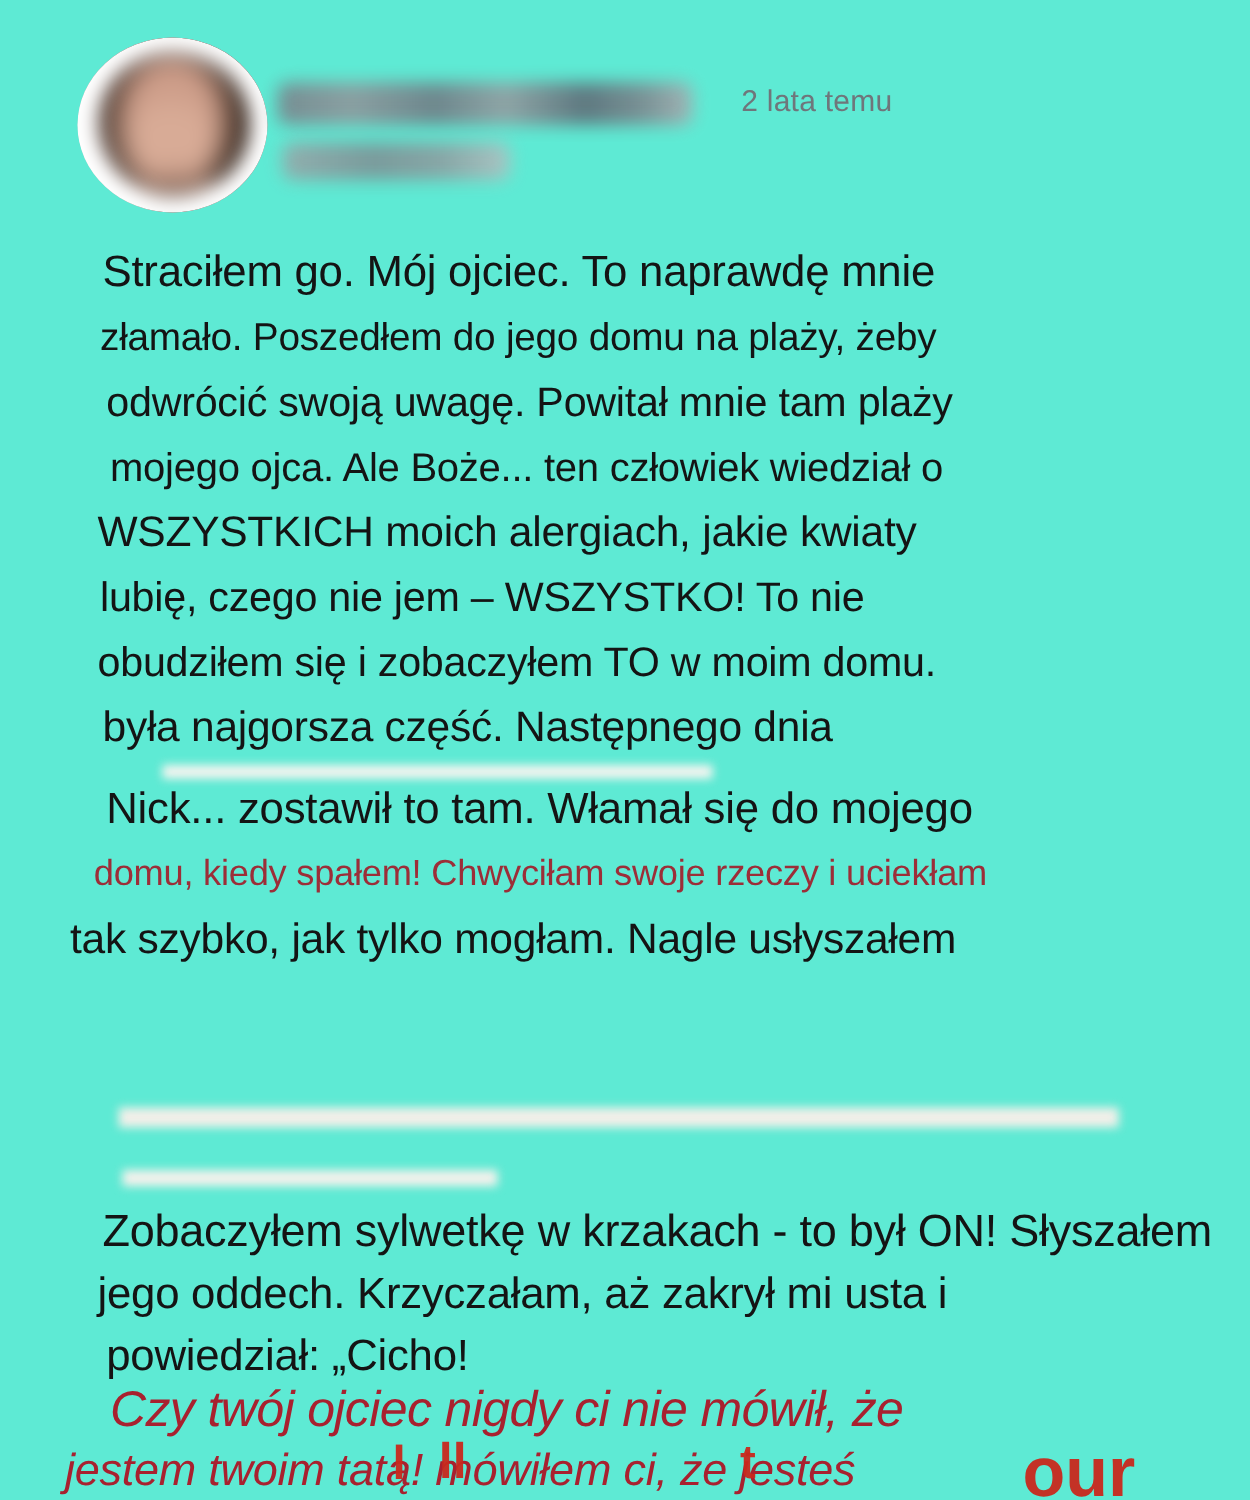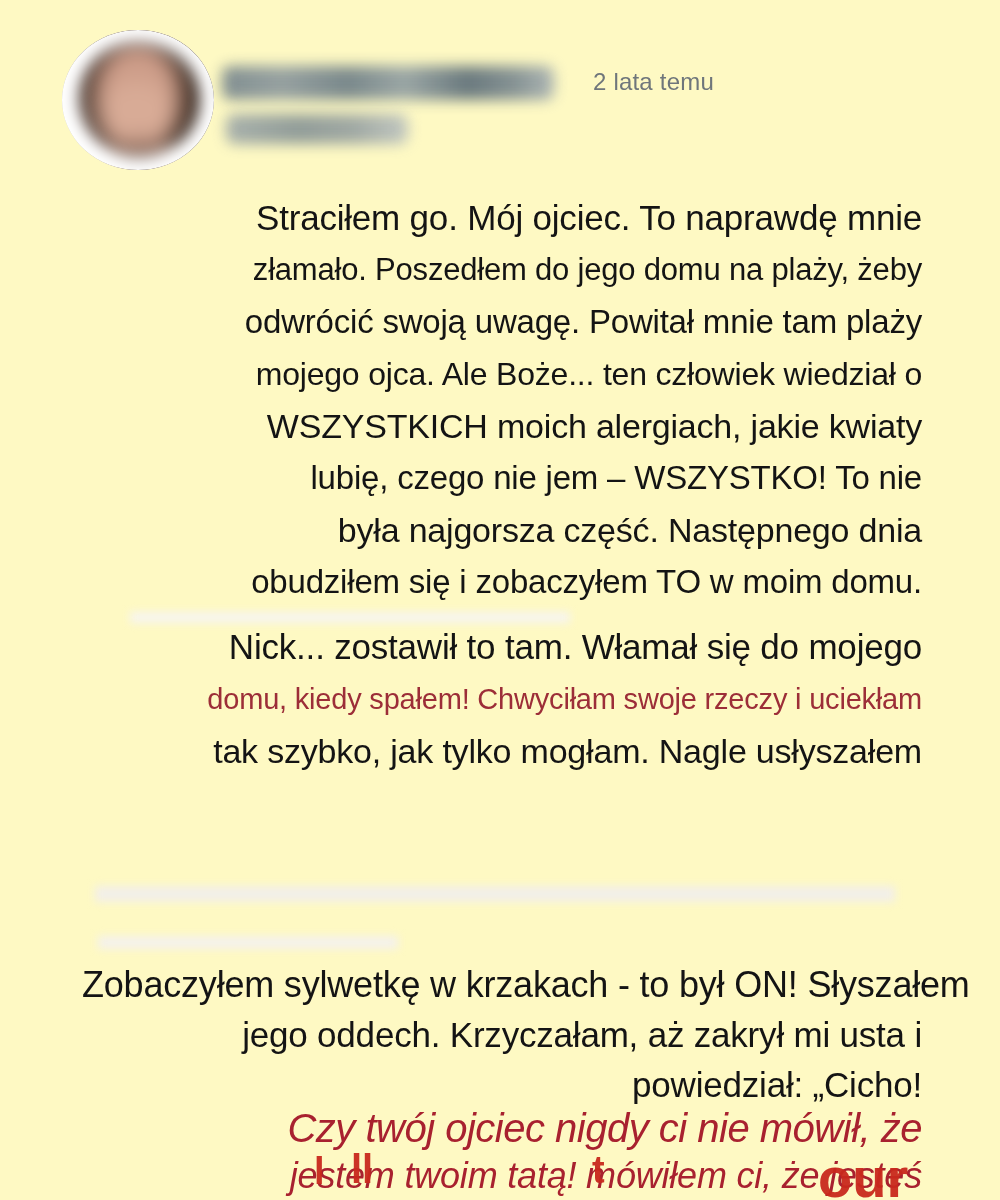--- a/index.html
+++ b/index.html
@@ -1,17 +1,17 @@
 <!DOCTYPE html>
 <html><head>
 <meta charset="utf-8">
 <style>
   html,body{margin:0;padding:0;background:#fff;}
   .page{
-    position:relative;width:1000px;height:1200px;overflow:hidden;background:#fef9c3;
+    position:relative;width:1000px;height:1200px;overflow:hidden;background:#5eead4;
     font-family:"Liberation Sans","DejaVu Sans",sans-serif;
   }
   
   .avatar{
     position:absolute;left:62px;top:30px;width:152px;height:140px;border-radius:50%;
     overflow:hidden;background:#fdfdfd;
   }
   .avatar-blur{position:absolute;inset:-16px;filter:blur(11px);}
   .av-hair{position:absolute;left:14%;top:0;width:76%;height:92%;background:#47352c;border-radius:50%;}
   .av-hair2{position:absolute;left:56%;top:8%;width:36%;height:78%;background:#37281f;border-radius:50%;}
@@ -29,21 +29,21 @@
     left:226px;top:114px;width:182px;height:30px;opacity:.85;
     background:linear-gradient(90deg,#9aa5a8 0%,#7f8d92 40%,#8f9a9e 70%,#b7bfc1 100%);
   }
   .timestamp{position:absolute;left:593px;top:68px;font-size:24px;letter-spacing:.2px;}
   
   .ghost{position:absolute;filter:blur(4px);}
   .g1{left:95px;top:886px;width:800px;height:16px;background:#f2efe9;}
   .g2{left:98px;top:936px;width:300px;height:13px;background:#f4f1ec;}
   .g3{left:130px;top:612px;width:440px;height:11px;background:#f6f4f0;}
   
-  .para{position:absolute;left:0;width:922px;text-align:right;}
+  .para{position:absolute;left:0;width:922px;}
   .p1{top:192px;}
   .p2{top:621px;}
   .p3{top:960px;}
   .p4{top:1104px;}
   .p1 .line,.p2 .line{line-height:52px;}
   .p3 .line{line-height:50px;}
   .p4 .line{line-height:48px;font-style:italic;}
   .line{white-space:nowrap;letter-spacing:-0.2px;}
   
   .artifact{
@@ -77,27 +77,27 @@
   <div class="ghost g2"></div>
   <div class="ghost g3"></div>
 
   <div class="para p1">
       <div class="line" style="font-size: 35px; margin-left: 82px; color: rgb(20, 20, 20);">Straciłem go. Mój ojciec. To naprawdę mnie</div>
       <div class="line" style="font-size: 31px; margin-left: 80px; color: rgb(20, 20, 20);">złamało. Poszedłem do jego domu na plaży, żeby</div>
       <div class="line" style="font-size: 33px; margin-left: 85px; color: rgb(20, 20, 20);">odwrócić swoją uwagę. Powitał mnie tam plaży</div>
       <div class="line" style="font-size: 32px; margin-left: 88px; color: rgb(20, 20, 20);">mojego ojca. Ale Boże... ten człowiek wiedział o</div>
       <div class="line" style="font-size: 34px; margin-left: 78px; color: rgb(20, 20, 20);">WSZYSTKICH moich alergiach, jakie kwiaty</div>
       <div class="line" style="font-size: 33px; margin-left: 80px; color: rgb(20, 20, 20);">lubię, czego nie jem – WSZYSTKO! To nie</div>
+      <div class="line" style="font-size: 33px; margin-left: 78px; color: rgb(20, 20, 20);">obudziłem się i zobaczyłem TO w moim domu.</div>
       <div class="line" style="font-size: 34px; margin-left: 82px; color: rgb(20, 20, 20);">była najgorsza część. Następnego dnia</div>
-      <div class="line" style="font-size: 33px; margin-left: 78px; color: rgb(20, 20, 20);">obudziłem się i zobaczyłem TO w moim domu.</div>
     </div>
   <div class="para p2">
       <div class="line" style="font-size: 35px; margin-left: 85px; color: rgb(20, 20, 20);">Nick... zostawił to tam. Włamał się do mojego</div>
       <div class="line" style="font-size: 29px; margin-left: 75px; color: rgb(156, 46, 56);">domu, kiedy spałem! Chwyciłam swoje rzeczy i uciekłam</div>
-      <div class="line" style="font-size: 34px; margin-left: 32px; color: rgb(20, 20, 20);">tak szybko, jak tylko mogłam. Nagle usłyszałem</div>
+      <div class="line" style="font-size: 34px; margin-left: 56px; color: rgb(20, 20, 20);">tak szybko, jak tylko mogłam. Nagle usłyszałem</div>
     </div>
   <div class="para p3">
       <div class="line" style="font-size: 36px; margin-left: 82px; color: rgb(20, 20, 20);">Zobaczyłem sylwetkę w krzakach - to był ON! Słyszałem</div>
       <div class="line" style="font-size: 35px; margin-left: 78px; color: rgb(20, 20, 20);">jego oddech. Krzyczałam, aż zakrył mi usta i</div>
       <div class="line" style="font-size: 35px; margin-left: 85px; color: rgb(20, 20, 20);">powiedział: „Cicho!</div>
     </div>
   <div class="para p4">
       <div class="line" style="font-size: 40px; margin-left: 88px; color: rgb(168, 33, 47); letter-spacing: -0.5px;">Czy twój ojciec nigdy ci nie mówił, że</div>
       <div class="line" style="font-size: 36px; margin-left: 52px; color: rgb(168, 33, 47);">jestem twoim tatą! mówiłem ci, że jesteś</div>
     </div>

